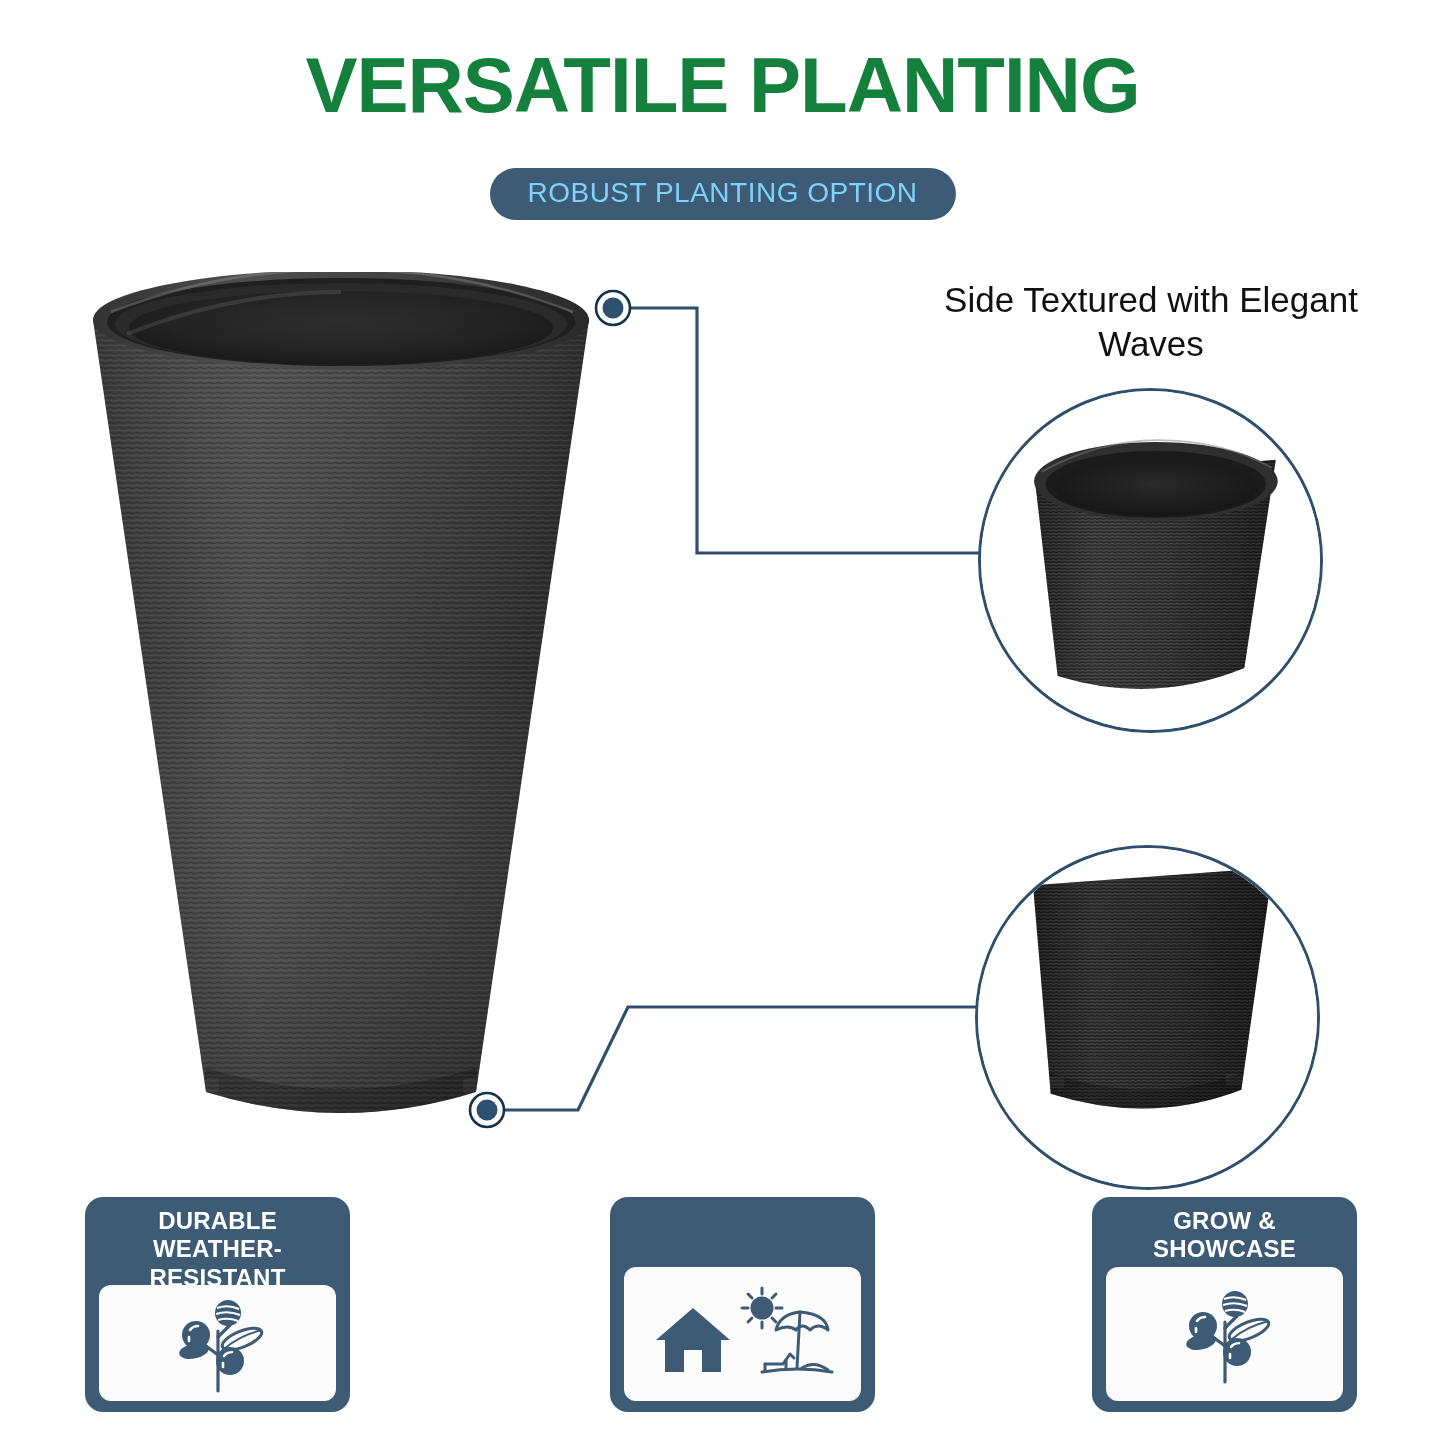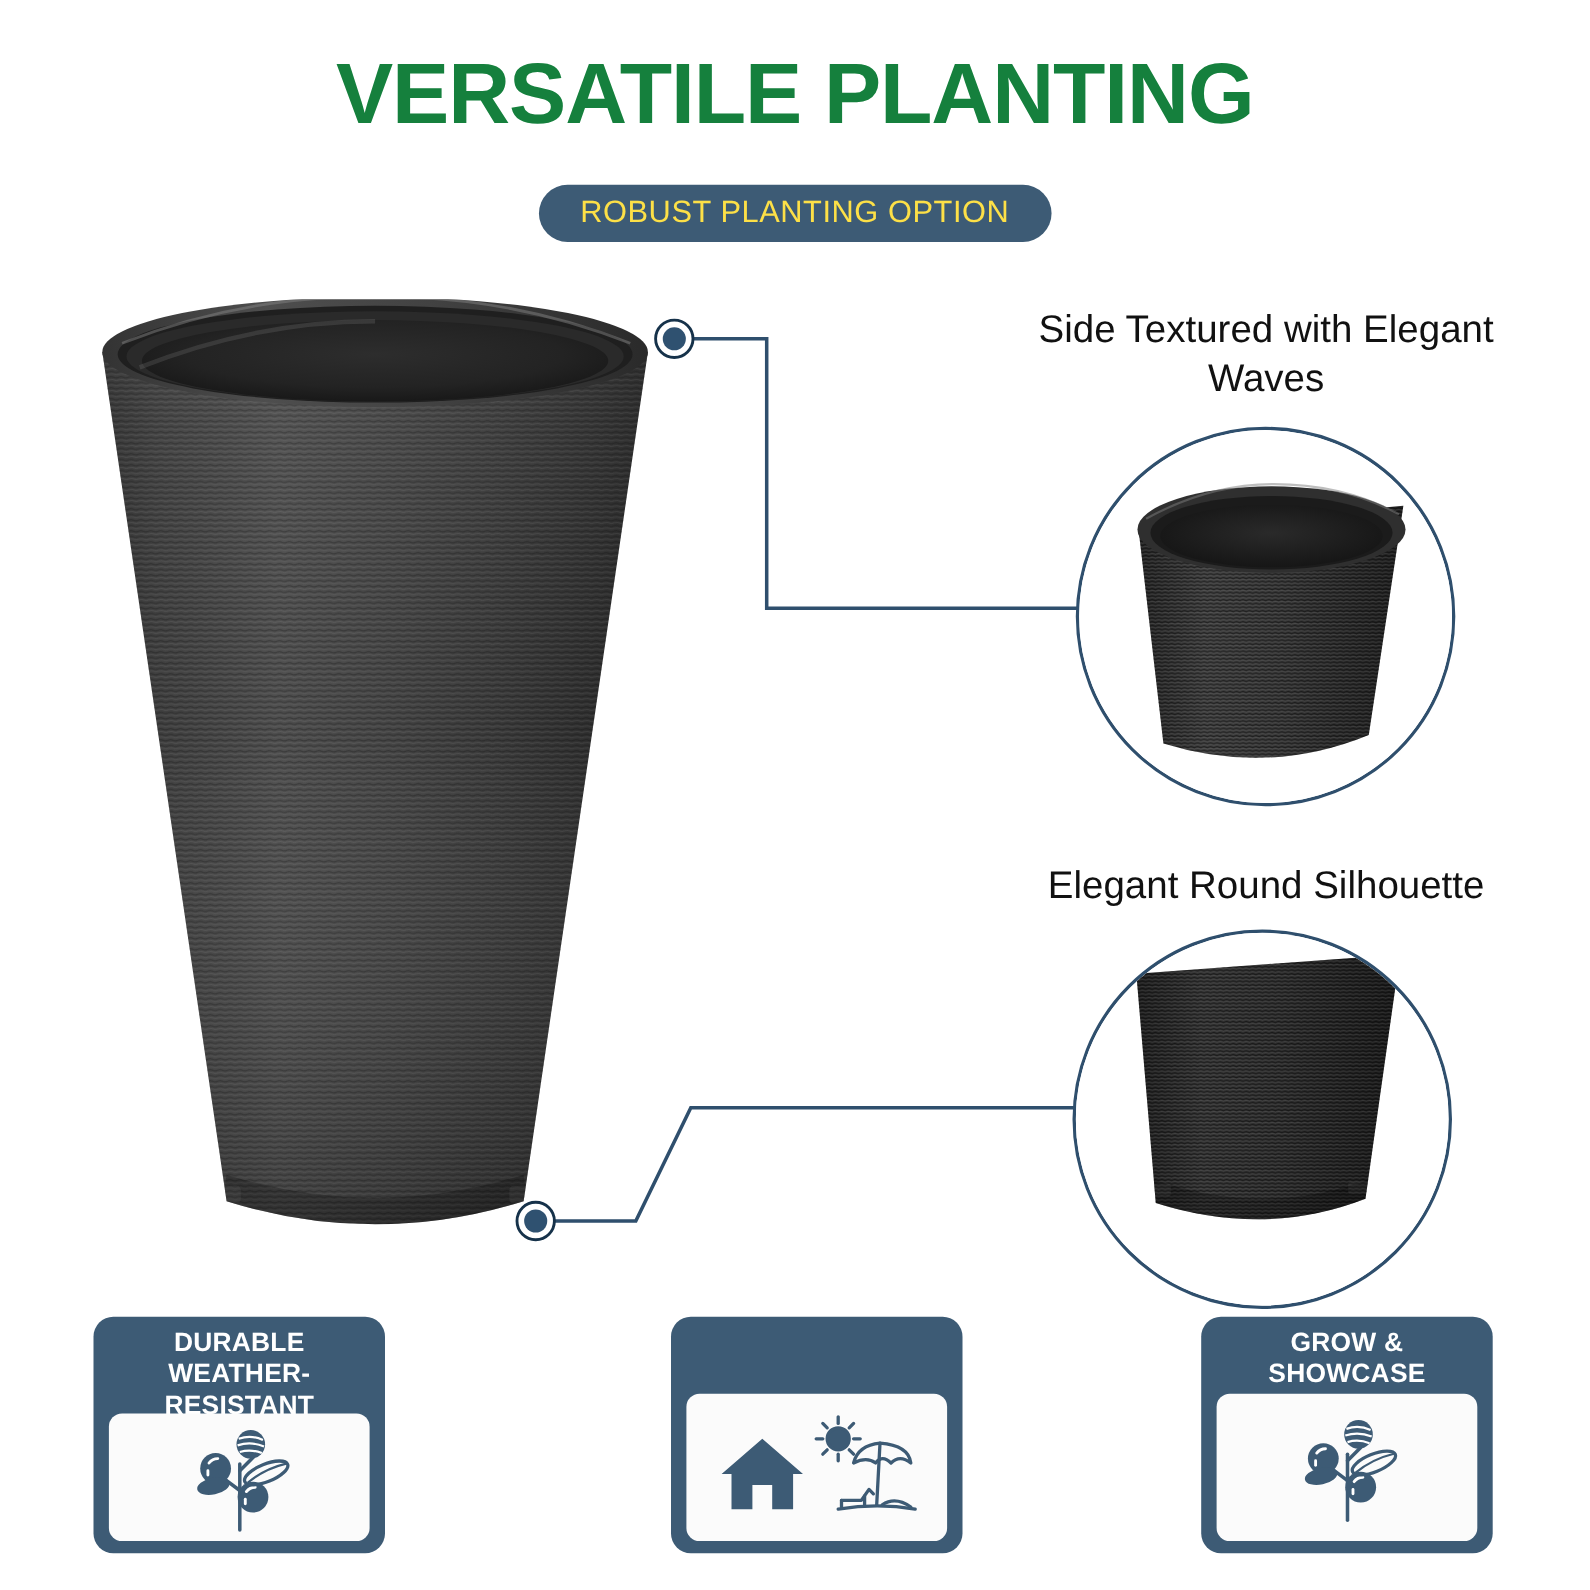--- a/index.html
+++ b/index.html
@@ -19,21 +19,21 @@
     font-size:78px;
     font-weight:bold;
     letter-spacing:-1px;
     color:#15803d;
     line-height:1;
     white-space:nowrap;
   }
   .pill{
     position:absolute;top:168px;left:50%;transform:translateX(-50%);
     background:#3d5b75;
-    color:#fde047;
+    color:#7dd3fc;
     border-radius:30px;
     padding:9px 38px 11px 38px;
     font-size:28px;
     letter-spacing:.5px;
     white-space:nowrap;
   }
 
   
   .planter{
     position:absolute;
@@ -185,21 +185,20 @@
     </g>
 
     <g>
       <circle cx="487" cy="1110" r="17" fill="#ffffff" stroke="#16324a" stroke-width="2.6"></circle>
       <circle cx="487" cy="1110" r="10.5" fill="#2f5170"></circle>
     </g>
   </svg>
 
   <div class="callout-text" id="callout-text-1">Side Textured with Elegant Waves</div>
 
-  <div class="callout-text" id="callout-text-2">Elegant Round Silhouette</div>
 
   <div class="detail-circle" id="detail-circle-1">
     <svg viewBox="0 0 345 345" xmlns="http://www.w3.org/2000/svg">
       <defs>
         <linearGradient id="d1Body" x1="0" y1="0" x2="1" y2="0">
           <stop offset="0%" stop-color="#232323"></stop>
           <stop offset="25%" stop-color="#3c3c3c"></stop>
           <stop offset="55%" stop-color="#343434"></stop>
           <stop offset="100%" stop-color="#1d1d1d"></stop>
         </linearGradient>

